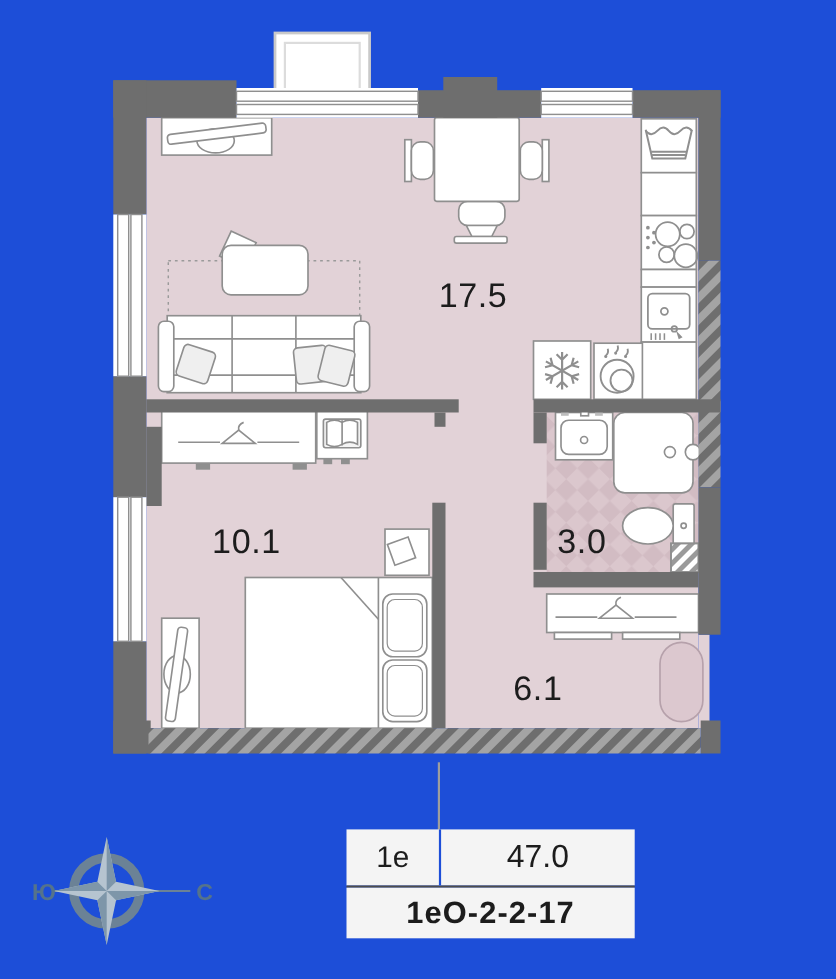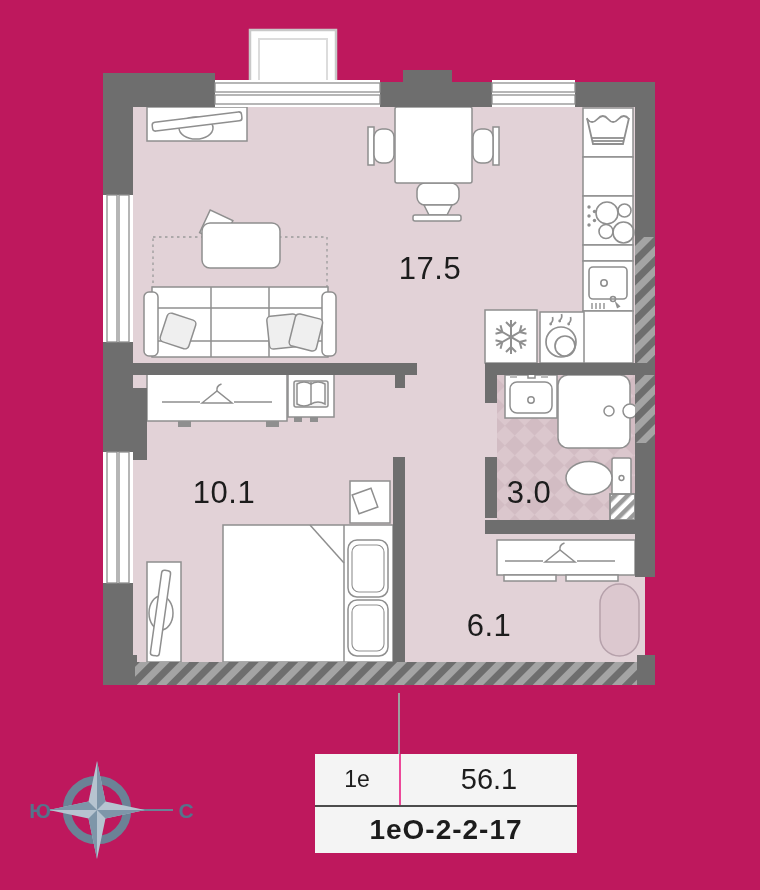--- a/index.html
+++ b/index.html
@@ -1,24 +1,24 @@
 <!DOCTYPE html>
 <html><head>
 <meta charset="utf-8">
 <style>
   html,body{margin:0;padding:0;background:#ffffff;}
-  #stage{position:relative;width:760px;height:890px;background:#be185d;overflow:hidden;
+  #stage{position:relative;width:760px;height:890px;background:#1d4ed8;overflow:hidden;
          font-family:"Liberation Sans",sans-serif;}
   #plan-svg{position:absolute;left:0;top:0;}
   .room-label{font-family:"Liberation Sans",sans-serif;font-size:31px;fill:#1c1c1c;letter-spacing:.5px;}
   .compass-label{font-family:"Liberation Sans",sans-serif;font-size:21px;font-weight:bold;fill:#55738b;}
   #info-table{position:absolute;left:315px;top:754px;width:262px;color:#1c1c1c;}
   #info-row1{display:flex;height:51px;background:#f4f4f4;}
   #cell-type{width:84px;display:flex;align-items:center;justify-content:center;
-             font-size:23px;border-right:2px solid #ec4899;}
+             font-size:27px;border-right:2px solid #1d4ed8;}
   #cell-area{flex:1;display:flex;align-items:center;justify-content:center;font-size:29px;}
   #row-sep{height:2px;background:#4c4c4c;}
   #info-row2{height:46px;background:#f4f4f4;display:flex;align-items:center;justify-content:center;
              font-size:28px;letter-spacing:1px;font-weight:bold;}
 </style>
 </head>
 <body>
 
 <div id="stage">
 <svg id="plan-svg" width="760" height="890" viewBox="0 0 760 890">
@@ -294,18 +294,18 @@
       <polygon points="49,810 88.5,801.5 97,810"></polygon>
     </g>
     <text class="compass-label" x="40" y="818" text-anchor="middle">Ю</text>
     <text class="compass-label" x="186" y="818" text-anchor="middle">С</text>
   </g>
 </svg>
 
 <div id="info-table">
   <div id="info-row1">
     <div id="cell-type">1е</div>
-    <div id="cell-area">56.1</div>
+    <div id="cell-area">47.0</div>
   </div>
   <div id="row-sep"></div>
   <div id="info-row2">1еО-2-2-17</div>
 </div>
 </div>
 
 </body></html>

